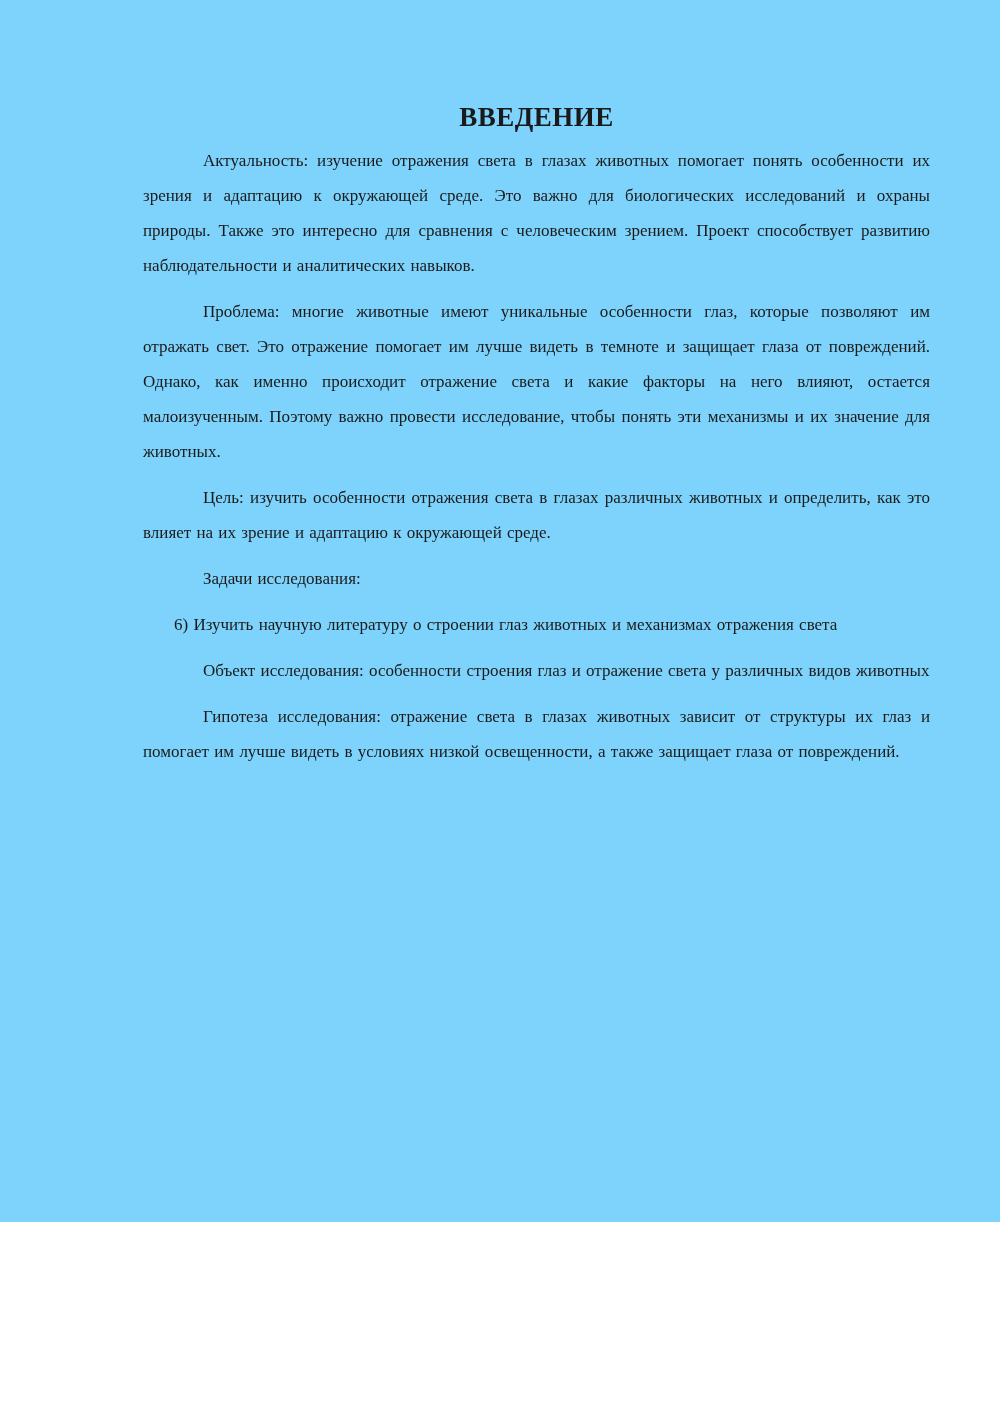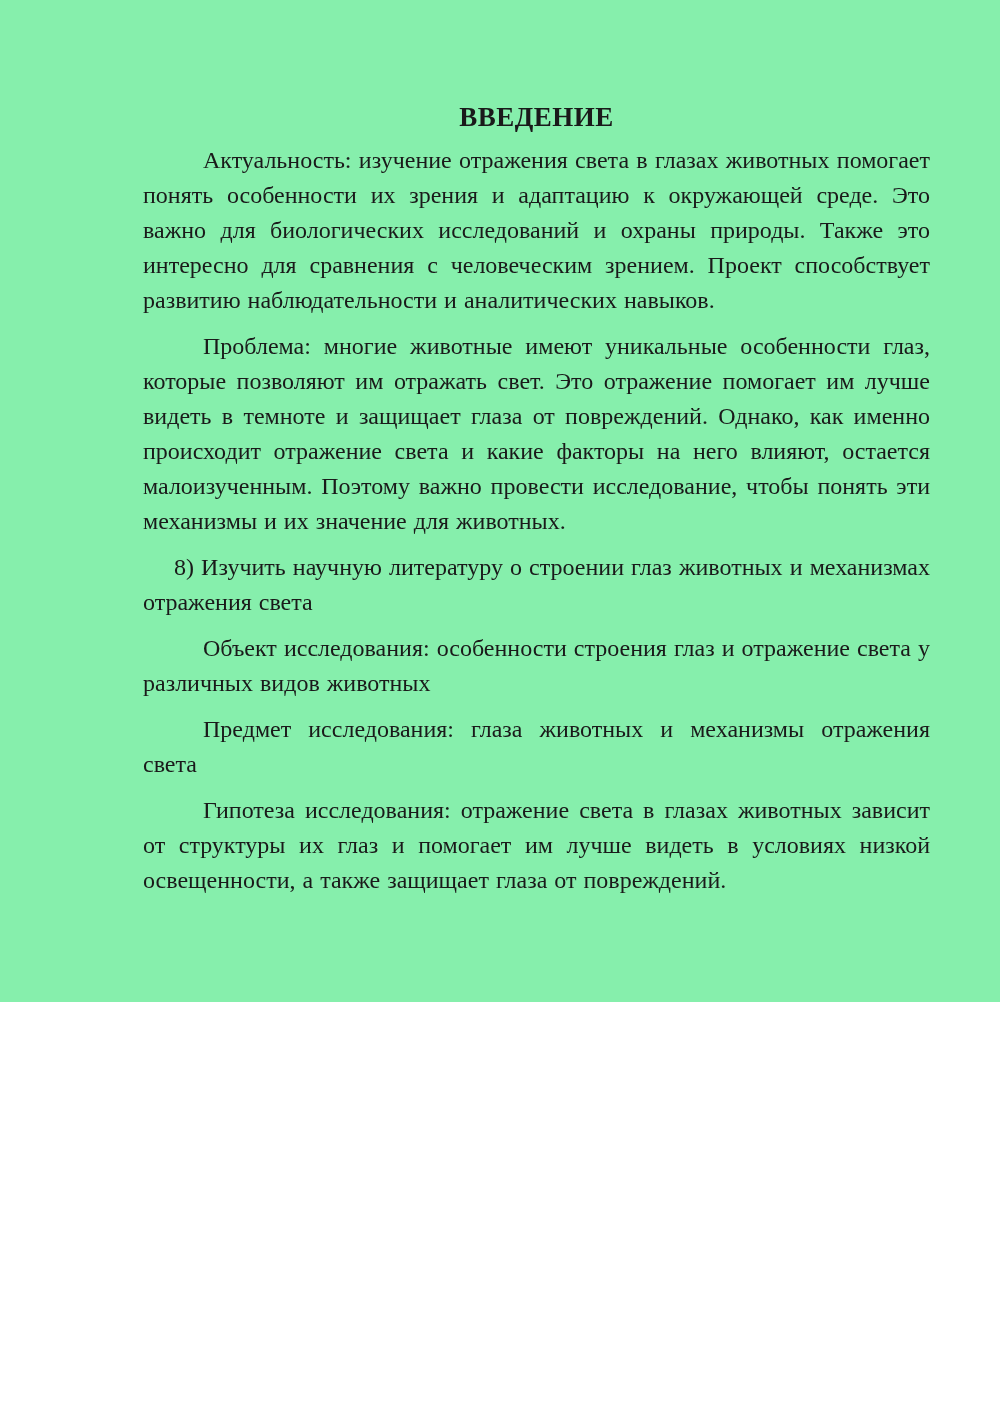--- a/index.html
+++ b/index.html
@@ -3,43 +3,43 @@
 <meta charset="utf-8">
 <style>
   html, body {
     margin: 0;
     padding: 0;
     background: #ffffff;
   }
   .page {
     position: relative;
     width: 1000px;
-    height: 1002px;
-    background: #86efac;
+    height: 1222px;
+    background: #7dd3fc;
     font-family: "Liberation Serif", "DejaVu Serif", serif;
     color: #1a1a1a;
     overflow: hidden;
     box-sizing: border-box;
   }
   .content {
     position: absolute;
     top: 100px;
     left: 143px;
     width: 787px;
   }
   .doc-title {
     font-size: 27px;
     font-weight: bold;
     line-height: 35px;
     text-align: center;
     margin: 0 0 8px 0;
     letter-spacing: 0.5px;
   }
   .para {
-    font-size: 24px;
+    font-size: 17px;
     line-height: 35px;
     text-align: justify;
     text-indent: 60px;
     margin: 0 0 11px 0;
     word-spacing: 1px;
   }
   .para.list-item {
     text-indent: 31px;
   }
   .page-number {
@@ -58,30 +58,31 @@
 
 <div class="page">
   <div class="content">
 
     <h1 class="doc-title">ВВЕДЕНИЕ</h1>
 
     <p class="para">Актуальность: изучение отражения света в глазах животных помогает понять особенности их зрения и адаптацию к окружающей среде. Это важно для биологических исследований и охраны природы. Также это интересно для сравнения с человеческим зрением. Проект способствует развитию наблюдательности и аналитических навыков.</p>
 
     <p class="para">Проблема: многие животные имеют уникальные особенности глаз, которые позволяют им отражать свет. Это отражение помогает им лучше видеть в темноте и защищает глаза от повреждений. Однако, как именно происходит отражение света и какие факторы на него влияют, остается малоизученным. Поэтому важно провести исследование, чтобы понять эти механизмы и их значение для животных.</p>
 
+    <p class="para">Цель: изучить особенности отражения света в глазах различных животных и определить, как это влияет на их зрение и адаптацию к окружающей среде.</p>
 
+    <p class="para">Задачи исследования:</p>
 
-    <p class="para list-item">8) Изучить научную литературу о строении глаз животных и механизмах отражения света</p>
+    <p class="para list-item">6) Изучить научную литературу о строении глаз животных и механизмах отражения света</p>
 
 
 
 
 
     <p class="para">Объект исследования: особенности строения глаз и отражение света у различных видов животных</p>
 
-    <p class="para">Предмет исследования: глаза животных и механизмы отражения света</p>
 
     <p class="para">Гипотеза исследования: отражение света в глазах животных зависит от структуры их глаз и помогает им лучше видеть в условиях низкой освещенности, а также защищает глаза от повреждений.</p>
 
   </div>
 
   <div class="page-number">3</div>
 </div>
 
 </body></html>

